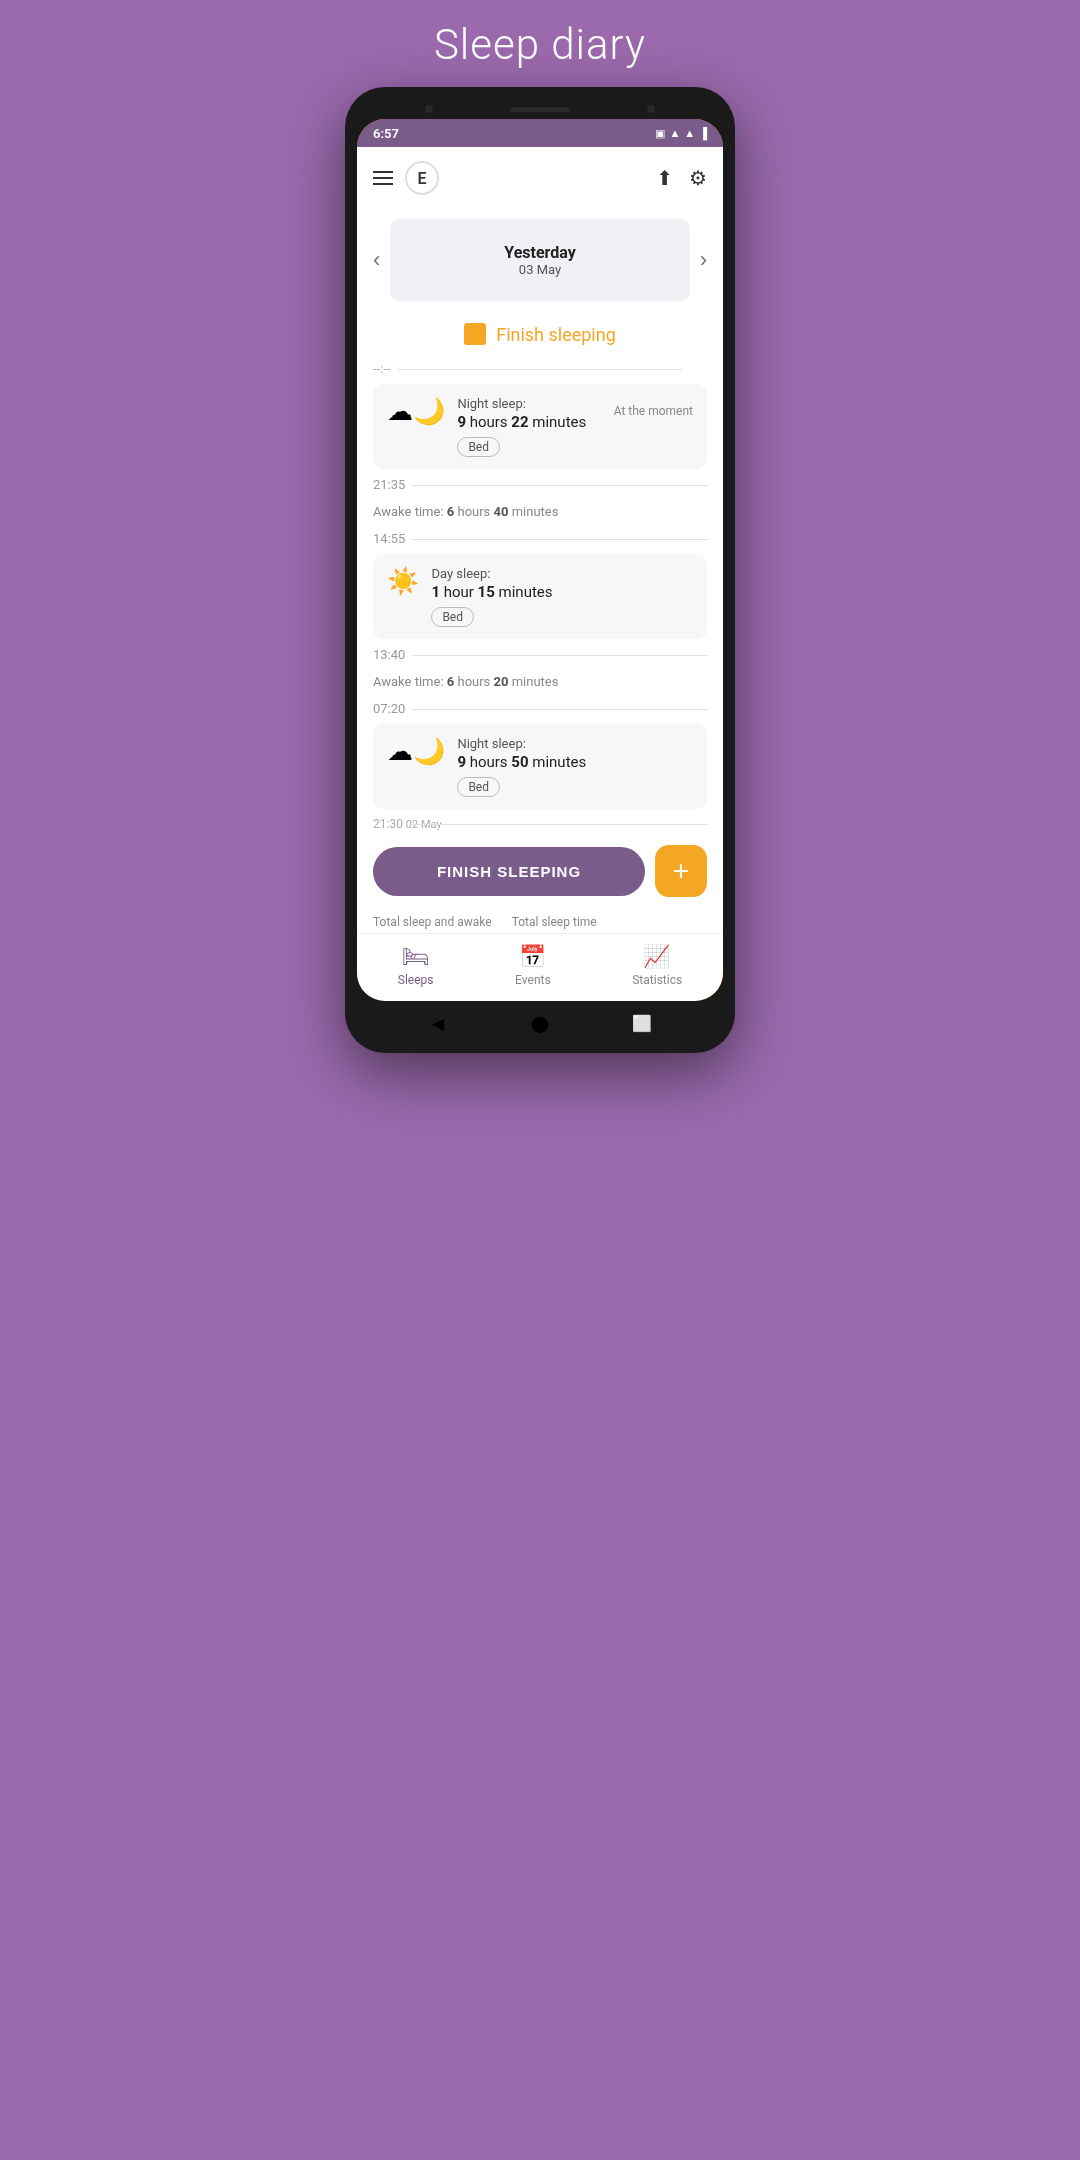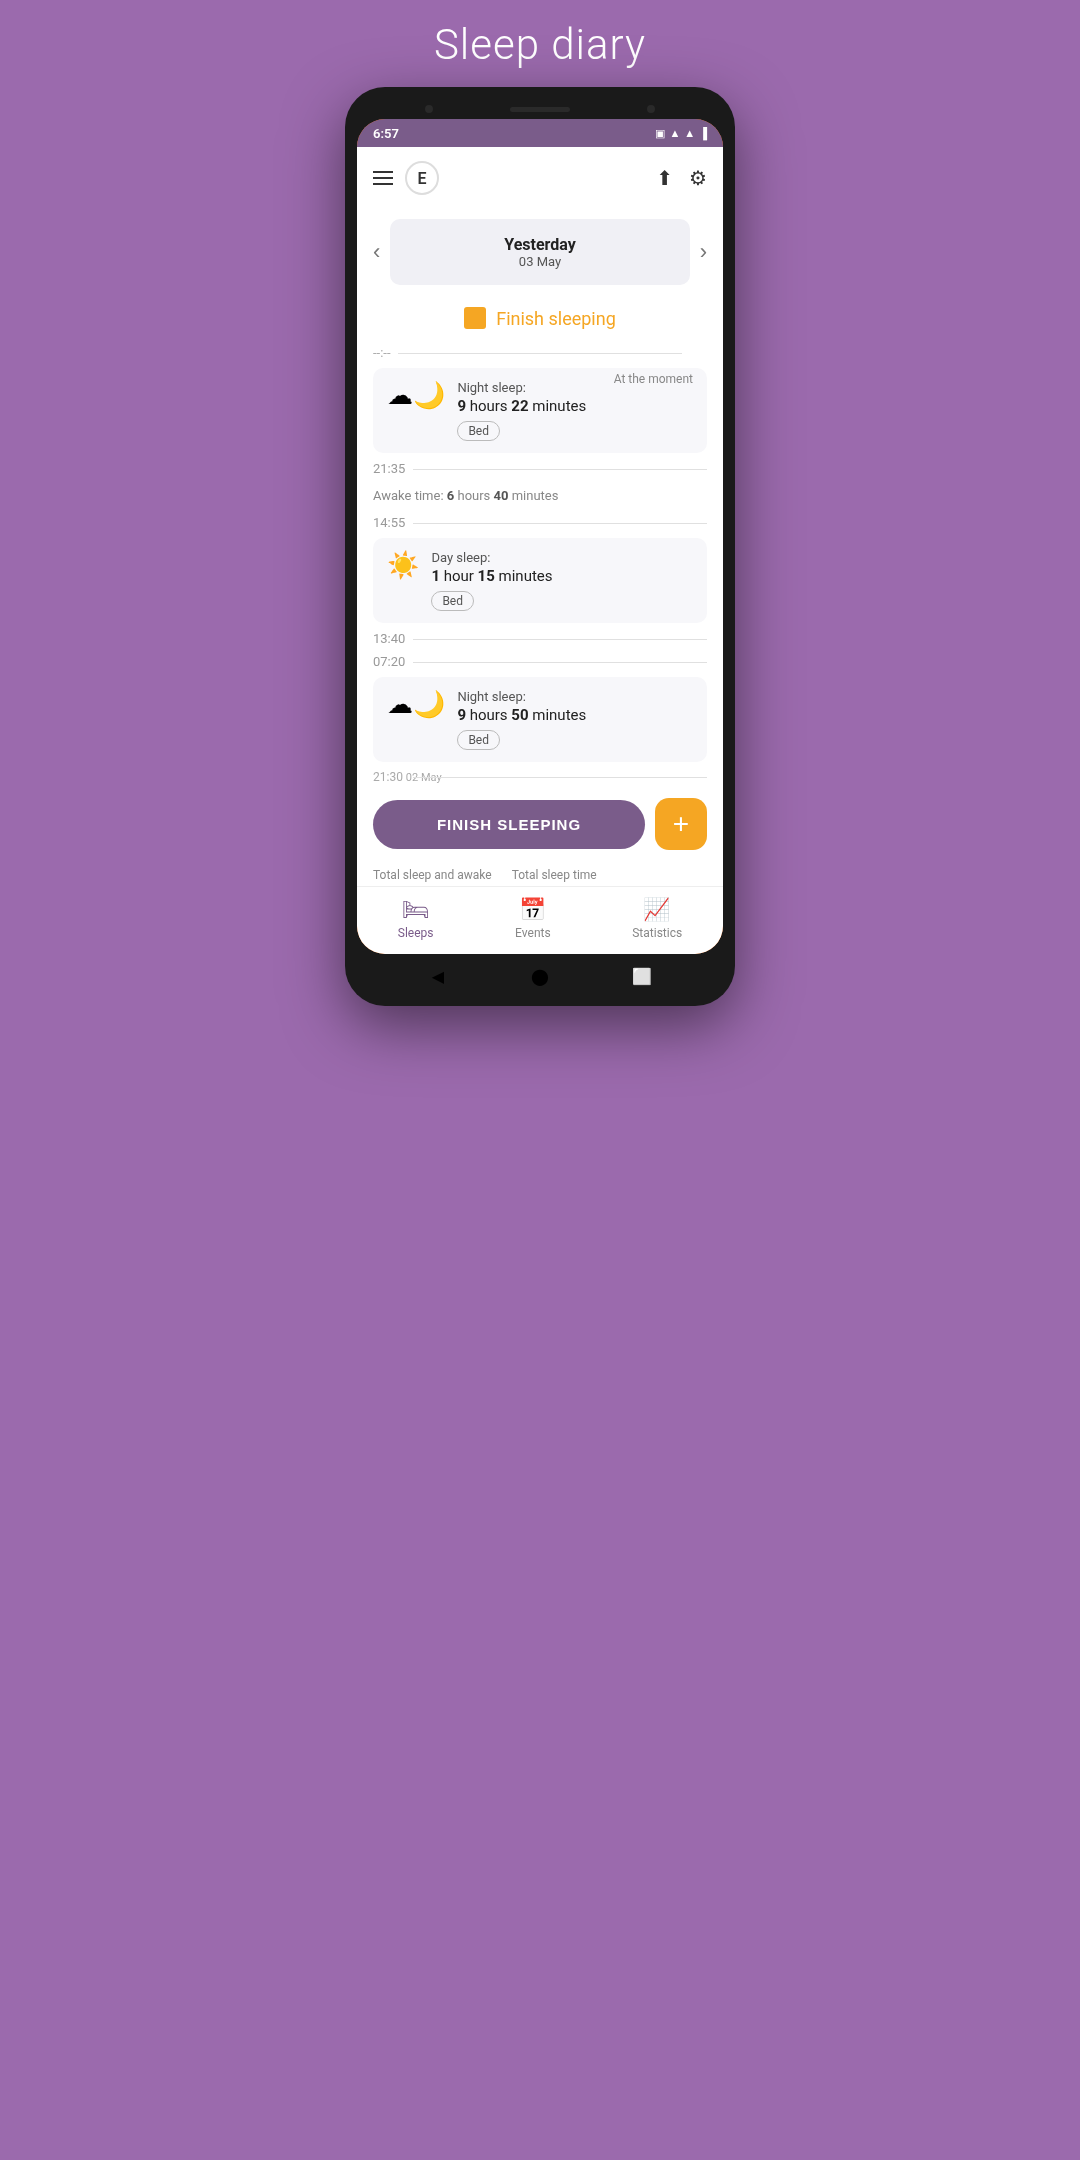--- a/index.html
+++ b/index.html
@@ -89,21 +89,21 @@
     .date-nav {
       display: flex;
       align-items: center;
       justify-content: space-between;
       padding: 10px 16px;
       background: white;
     }
     .date-nav-center {
       background: #f0f0f5;
       border-radius: 10px;
-      padding: 16px 30px;
+      padding: 24px 30px;
       text-align: center;
       flex: 1;
       margin: 0 10px;
     }
     .date-main { font-size: 16px; font-weight: 700; color: #222; }
     .date-sub { font-size: 13px; color: #555; }
     .nav-arrow { font-size: 22px; color: #777; cursor: pointer; background: none; border: none; }
 
     
     .finish-banner {
@@ -165,21 +165,21 @@
       padding: 2px 10px;
       font-size: 12px;
       color: #555;
       margin-top: 6px;
     }
     .at-moment {
       font-size: 12px;
       color: #888;
       position: absolute;
       right: 14px;
-      top: 4px;
+      top: 20px;
     }
     .awake-row {
       text-align: left;
       padding: 8px 0;
       font-size: 13px;
       color: #888;
     }
     .awake-row strong { font-weight: 700; color: #555; }
 
     
@@ -349,20 +349,23 @@
             <div class="sleep-type">Day sleep:</div>
             <div class="sleep-duration">
               <strong>1</strong> hour <strong>15</strong> minutes
             </div>
             <span class="sleep-badge">Bed</span>
           </div>
         </div>
 
         <div class="time-label">13:40</div>
 
+        <div class="awake-row">
+          Awake time: <strong>6</strong> hours <strong>20</strong> minutes
+        </div>
 
         <div class="time-label">07:20</div>
 
         <div class="sleep-block">
           <span class="sleep-icon">☁🌙</span>
           <div class="sleep-info">
             <div class="sleep-type">Night sleep:</div>
             <div class="sleep-duration">
               <strong>9</strong> hours <strong>50</strong> minutes
             </div>

